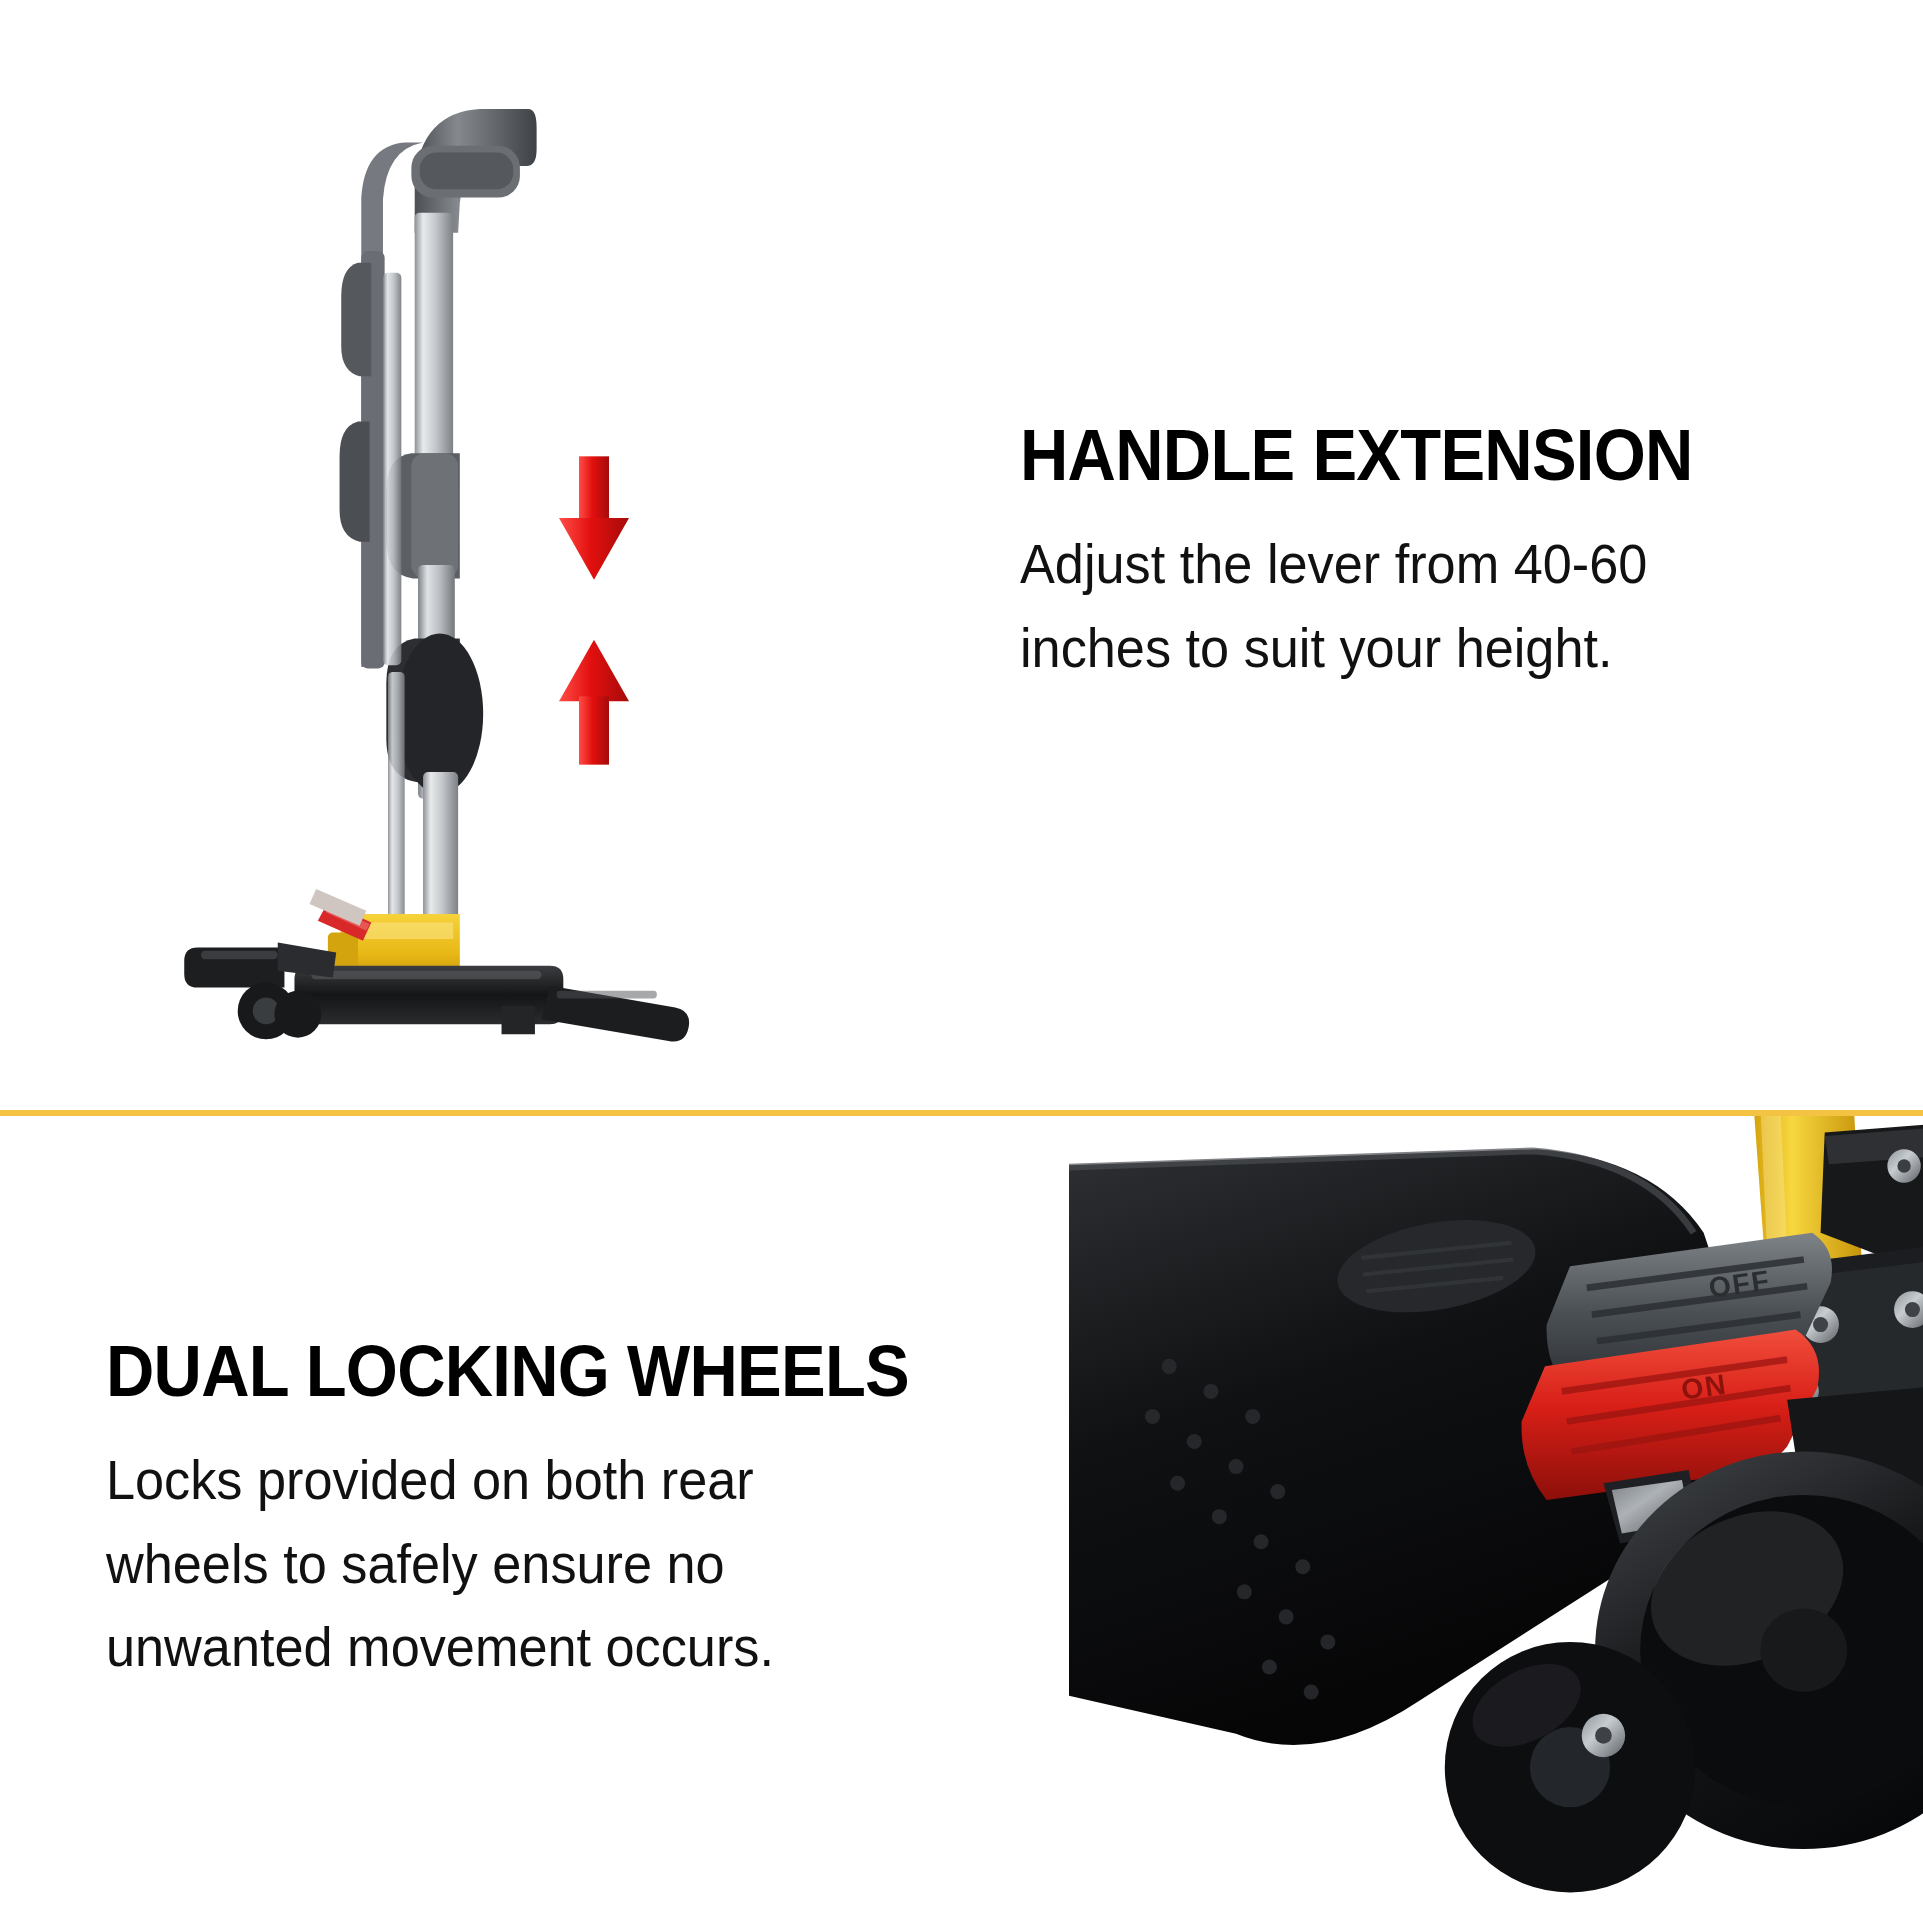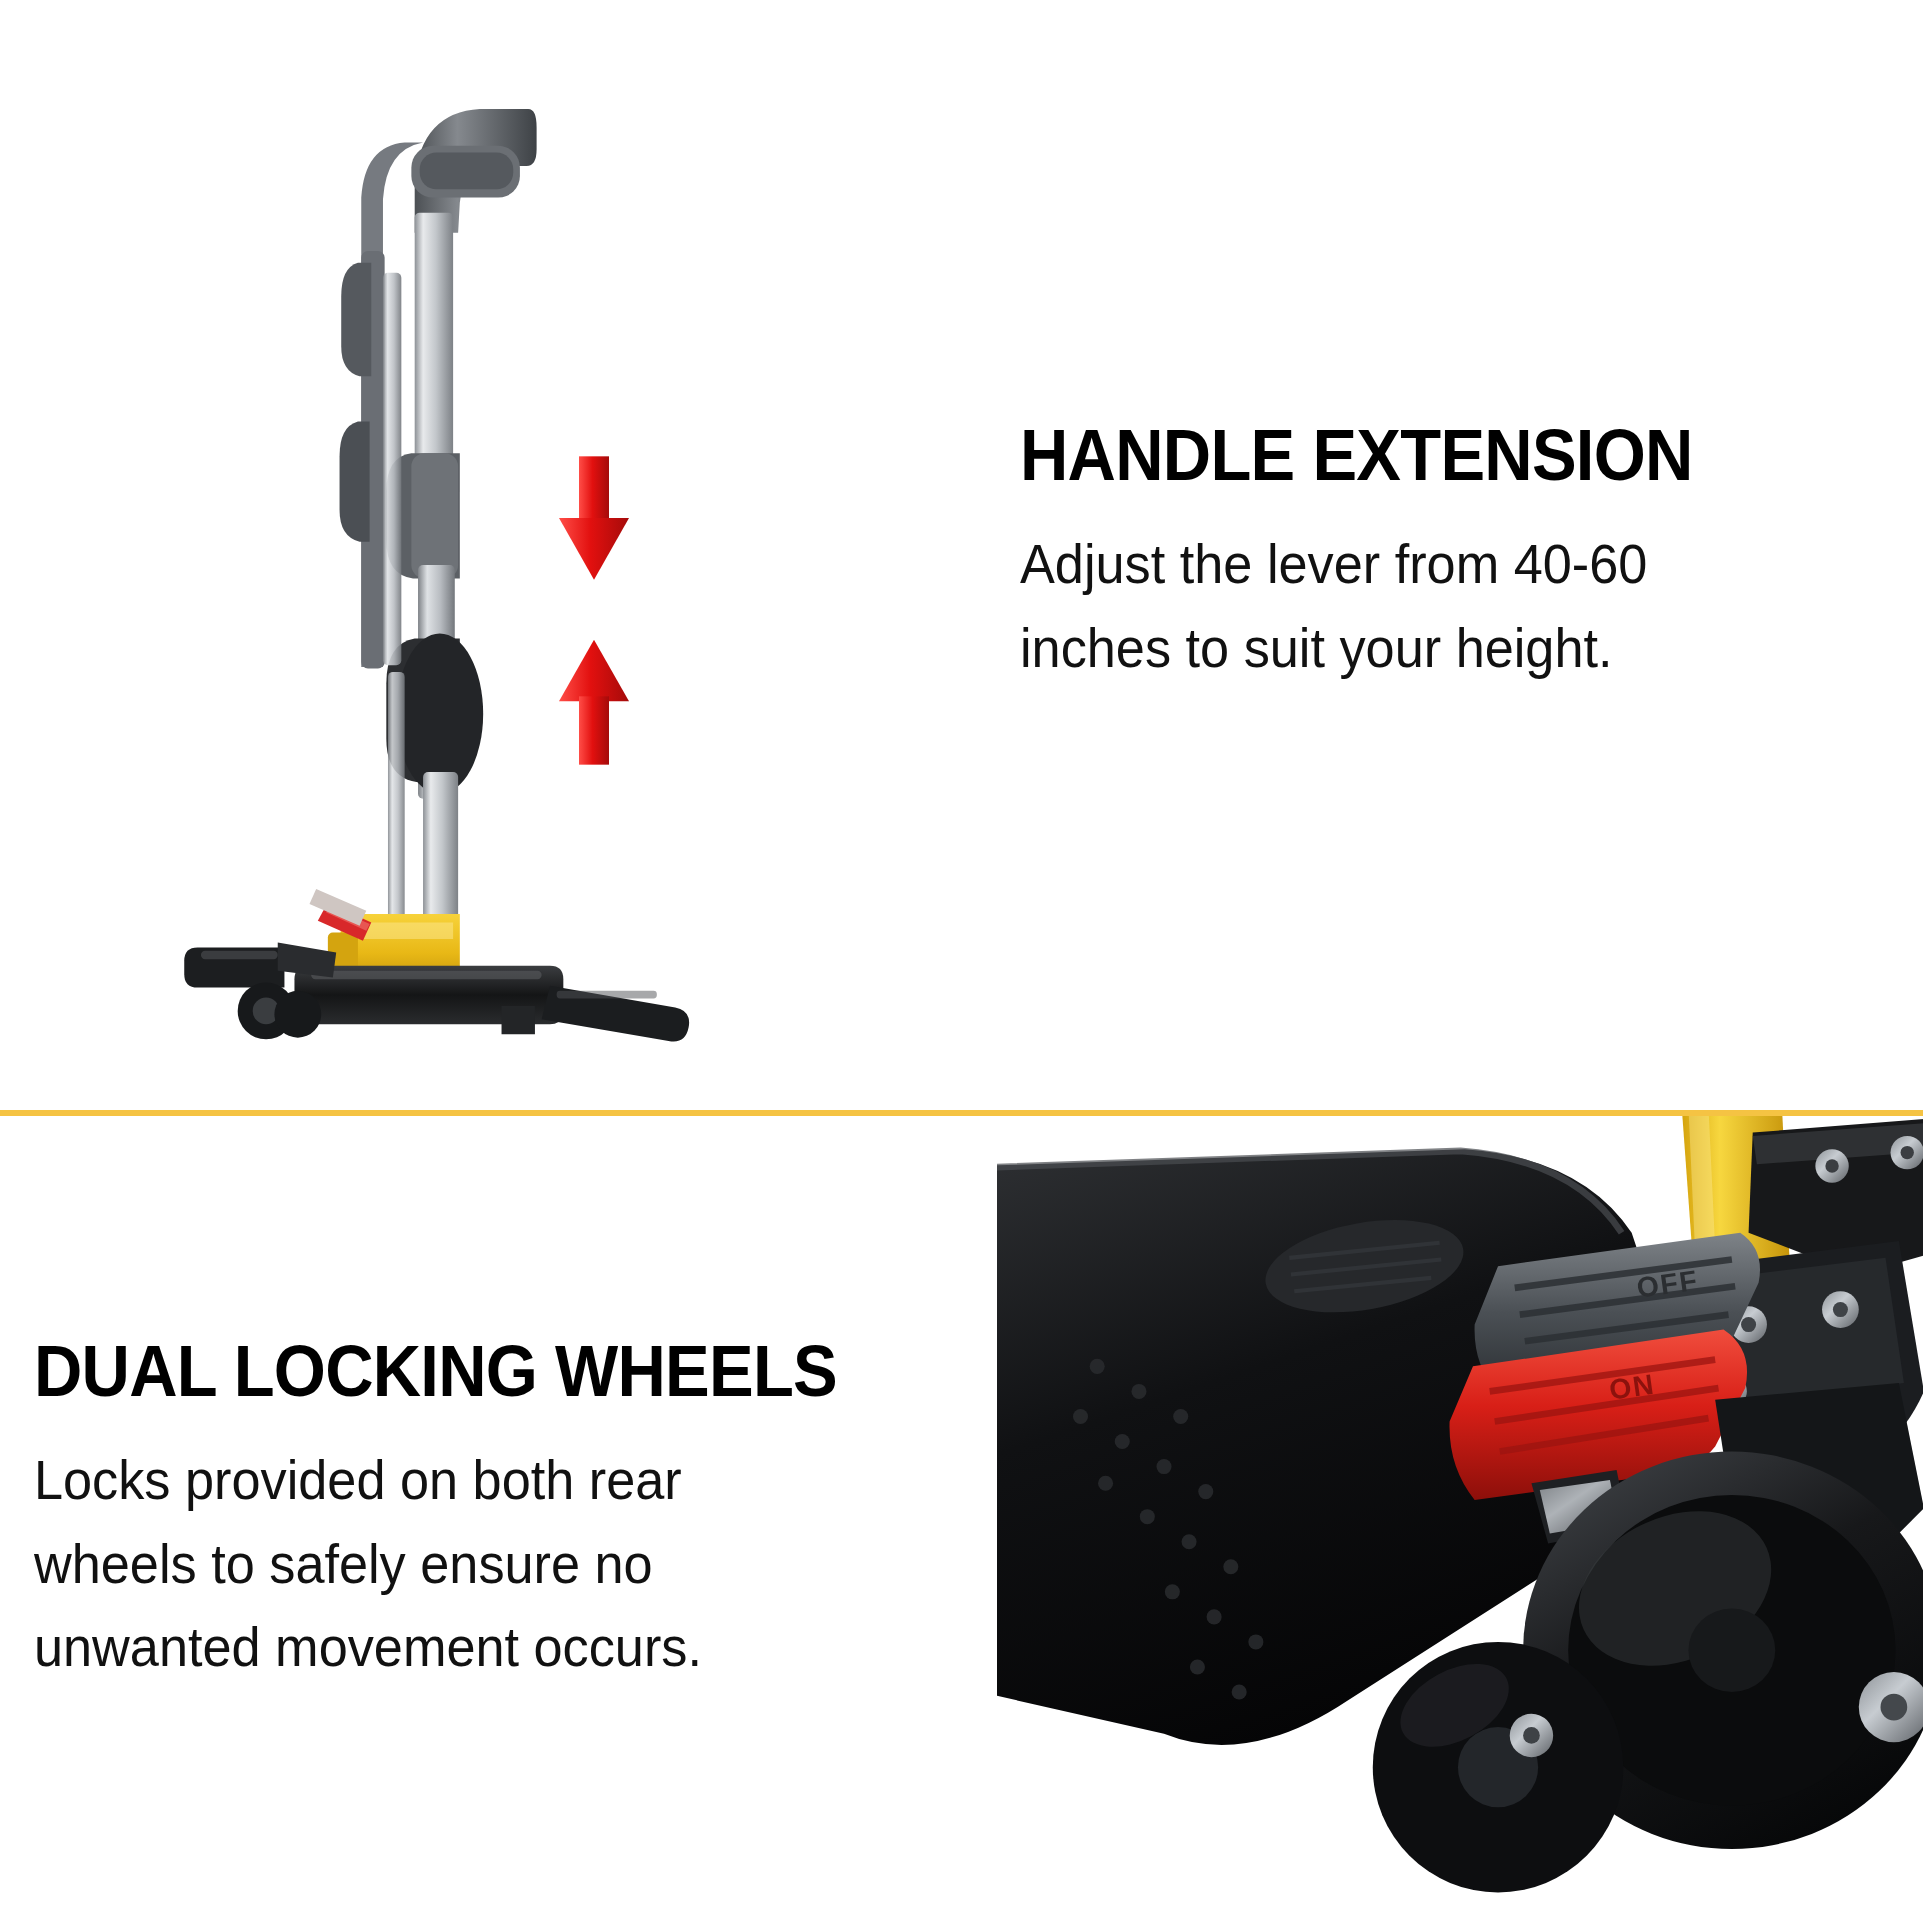--- a/index.html
+++ b/index.html
@@ -52,21 +52,21 @@
   }
   .text-col {
     flex: 0 0 50%;
     height: 100%;
     box-sizing: border-box;
     display: flex;
     flex-direction: column;
     justify-content: center;
   }
   .text-col.top-pad { padding: 0 125px 0 58px; }
-  .text-col.bottom-pad { padding: 0 100px 0 34px; }
+  .text-col.bottom-pad { padding: 0 100px 0 106px; }
 
   .heading {
     font-family: "Liberation Sans", sans-serif;
     font-weight: bold;
     font-size: 72px;
     line-height: 1.0;
     letter-spacing: -0.8px;
     color: #000000;
     margin: 0 0 32px 0;
     transform: scaleX(0.93);

